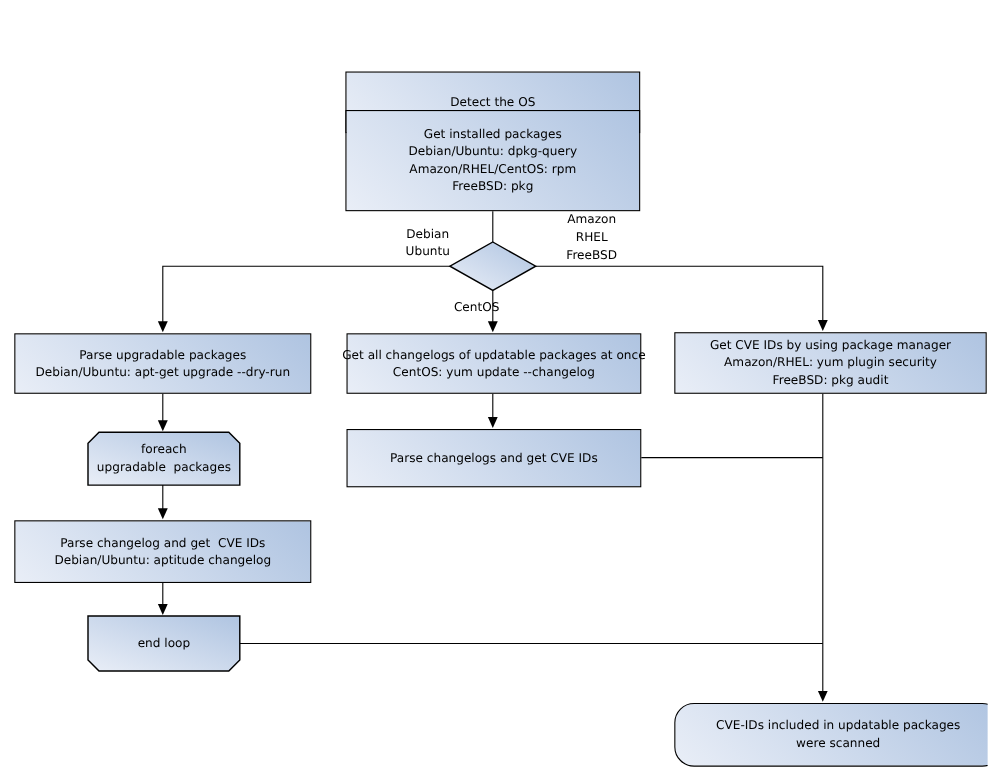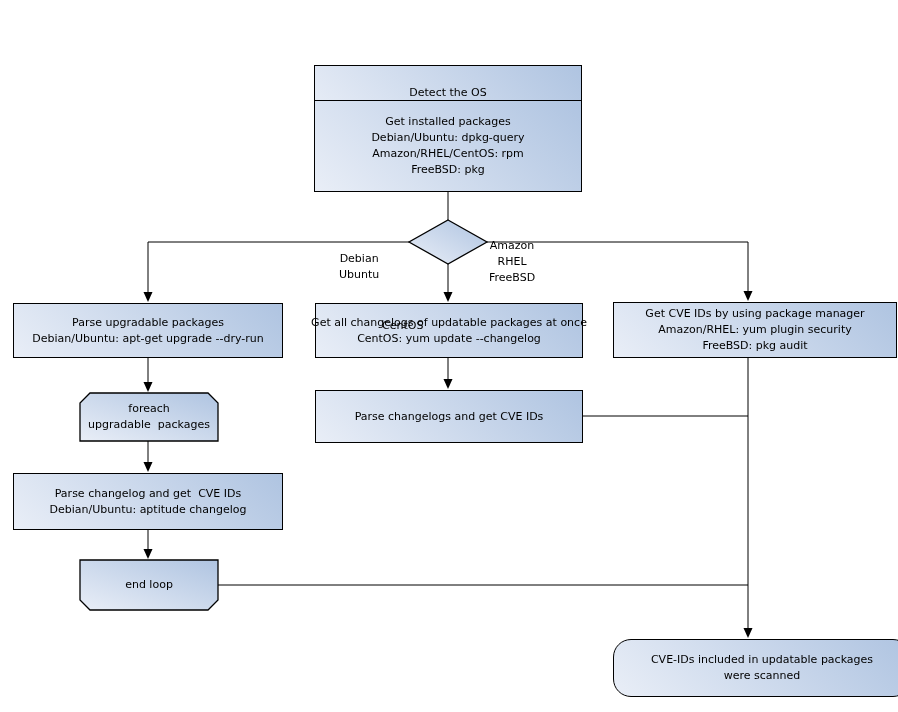--- a/index.html
+++ b/index.html
@@ -53,22 +53,21 @@
   .shape-label {
     position: absolute;
     display: flex;
     align-items: center;
     justify-content: center;
   }
   .edge-label {
     position: absolute;
     display: flex;
     align-items: flex-start;
-    justify-content: flex-start;
-    margin-top: 46px;
+    justify-content: flex-end;
   }
 </style>
 </head>
 <body>
 
 <div class="canvas">
 
   <svg class="overlay" width="898" height="712" viewBox="0 0 898 712" aria-hidden="true">
     <defs>
       <linearGradient id="nodeGrad" x1="0" y1="1" x2="1" y2="0">

